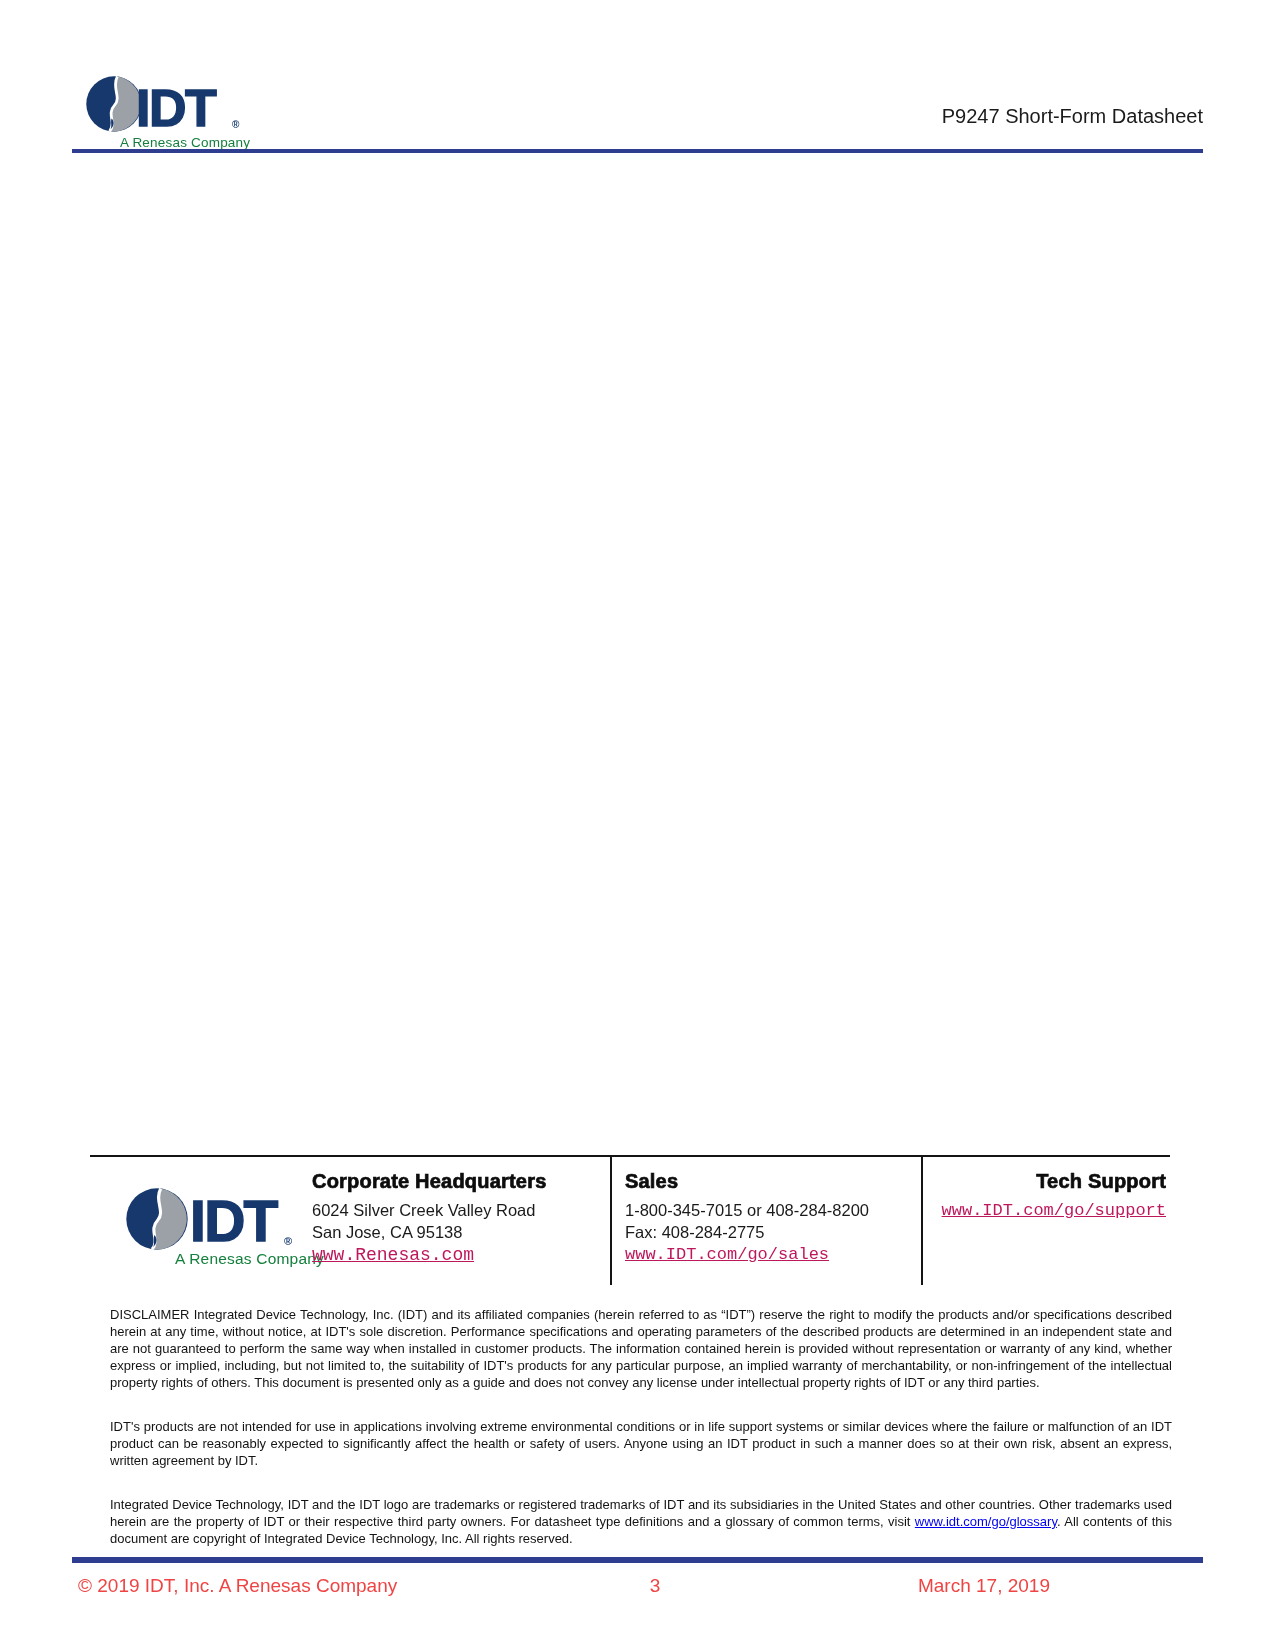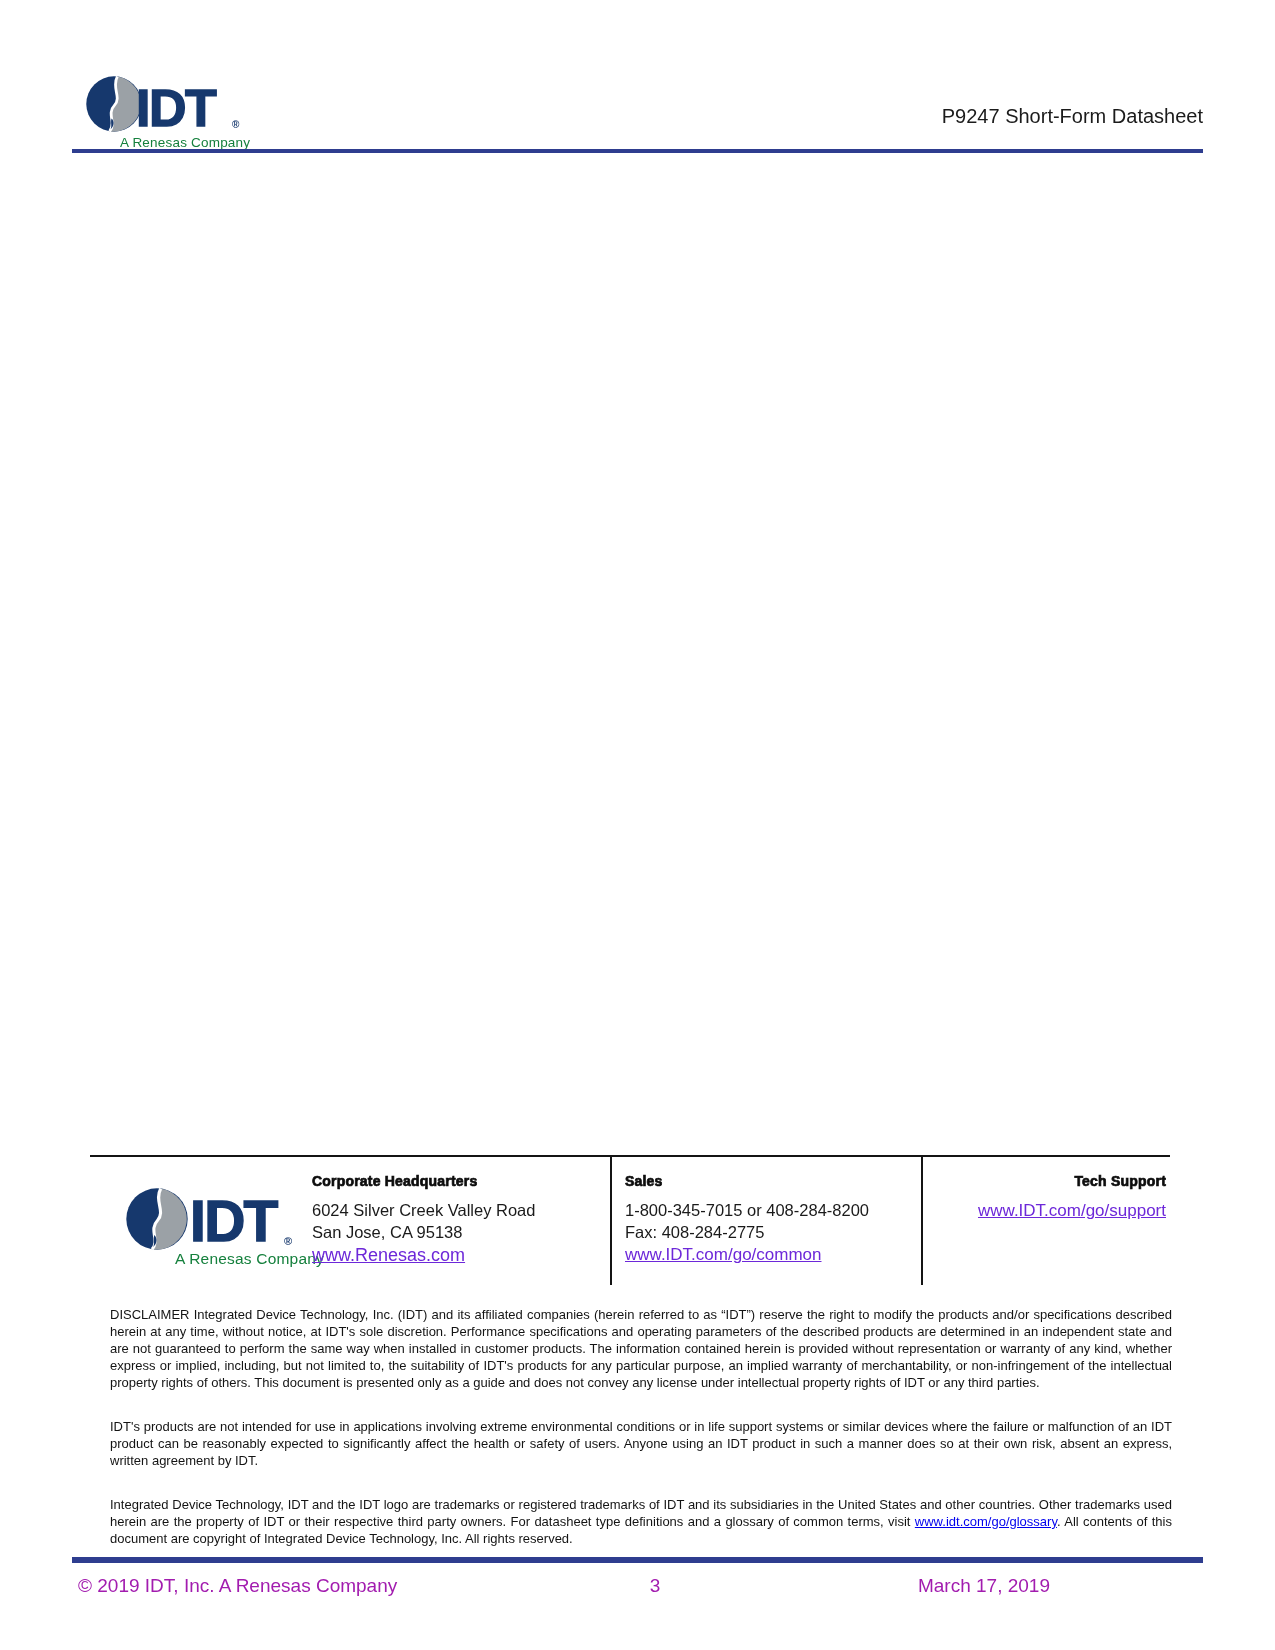--- a/index.html
+++ b/index.html
@@ -50,44 +50,44 @@
   }
   .vdiv { position:absolute; top:1143px; width:2px; height:130px; background:#141414; }
   .vdiv-1 { left:610px; }
   .vdiv-2 { left:921px; }
 
   .contact-col { position:absolute; top:1157px; }
   .col-corp  { left:312px; width:290px; }
   .col-sales { left:625px; width:288px; }
   .col-tech  { left:936px; width:230px;text-align:right; }
   .contact-title {
-    font-size:14px; font-weight:700; color:#0d0d0d; letter-spacing:0.2px;
+    font-size:20px; font-weight:700; color:#0d0d0d; letter-spacing:0.2px;
     -webkit-text-stroke:0.7px #0d0d0d; margin-bottom:6px; line-height:24px;
   }
   .contact-line { font-size:16.5px; line-height:22px; color:#1a1a1a; }
   a.contact-link {
-    display:inline-block; font-size:17px; line-height:22px; color:#6d28d9;
-    text-decoration:underline; margin-top:1px;
+    display:inline-block; font-size:17px; line-height:22px; color:#be185d;
+    text-decoration:underline; margin-top:1px;font-family:Liberation Mono, monospace;
   }
   .col-corp a.contact-link { font-size:18px; }
 
   
   .disclaimer {
     position:absolute; left:110px; top:1294px; width:1062px;
     font-size:13px; line-height:17px; color:#141414;
     text-align:justify; text-justify:inter-word;
   }
   .disclaimer p { margin:0 0 27px 0; }
   a.inline-link { color:#0000EE; text-decoration:underline; }
 
   
   .footer-rule {
     position:absolute; left:72px; top:1545px; width:1131px; height:6px; background:#2E3D8F;
   }
-  .footer-row { position:absolute; left:0; top:1563px; width:1125px; height:26px; font-size:19px; color:#a21caf; }
+  .footer-row { position:absolute; left:0; top:1563px; width:1125px; height:26px; font-size:19px; color:#ef4444; }
   .f-left  { position:absolute; left:78px; top:0; }
   .f-center{ position:absolute; left:655px; top:0; transform:translateX(-50%); }
   .f-right { position:absolute; right:75px; top:0; }
 </style>
 </head>
 <body>
 
 <div class="page">
 
   <div class="idt-logo logo-header">
@@ -125,21 +125,21 @@
     <div class="contact-title">Corporate Headquarters</div>
     <div class="contact-line">6024 Silver Creek Valley Road</div>
     <div class="contact-line">San Jose, CA 95138</div>
     <a class="contact-link" href="#">www.Renesas.com</a>
   </div>
 
   <div class="contact-col col-sales">
     <div class="contact-title">Sales</div>
     <div class="contact-line">1-800-345-7015 or 408-284-8200</div>
     <div class="contact-line">Fax: 408-284-2775</div>
-    <a class="contact-link" href="#">www.IDT.com/go/common</a>
+    <a class="contact-link" href="#">www.IDT.com/go/sales</a>
   </div>
 
   <div class="contact-col col-tech">
     <div class="contact-title">Tech Support</div>
     <a class="contact-link" href="#">www.IDT.com/go/support</a>
   </div>
 
   <div class="disclaimer">
     <p>DISCLAIMER Integrated Device Technology, Inc. (IDT) and its affiliated companies (herein referred to as “IDT”) reserve the right to modify the products and/or specifications described herein at any time, without notice, at IDT's sole discretion. Performance specifications and operating parameters of the described products are determined in an independent state and are not guaranteed to perform the same way when installed in customer products. The information contained herein is provided without representation or warranty of any kind, whether express or implied, including, but not limited to, the suitability of IDT's products for any particular purpose, an implied warranty of merchantability, or non-infringement of the intellectual property rights of others. This document is presented only as a guide and does not convey any license under intellectual property rights of IDT or any third parties.</p>
     <p>IDT's products are not intended for use in applications involving extreme environmental conditions or in life support systems or similar devices where the failure or malfunction of an IDT product can be reasonably expected to significantly affect the health or safety of users. Anyone using an IDT product in such a manner does so at their own risk, absent an express, written agreement by IDT.</p>

